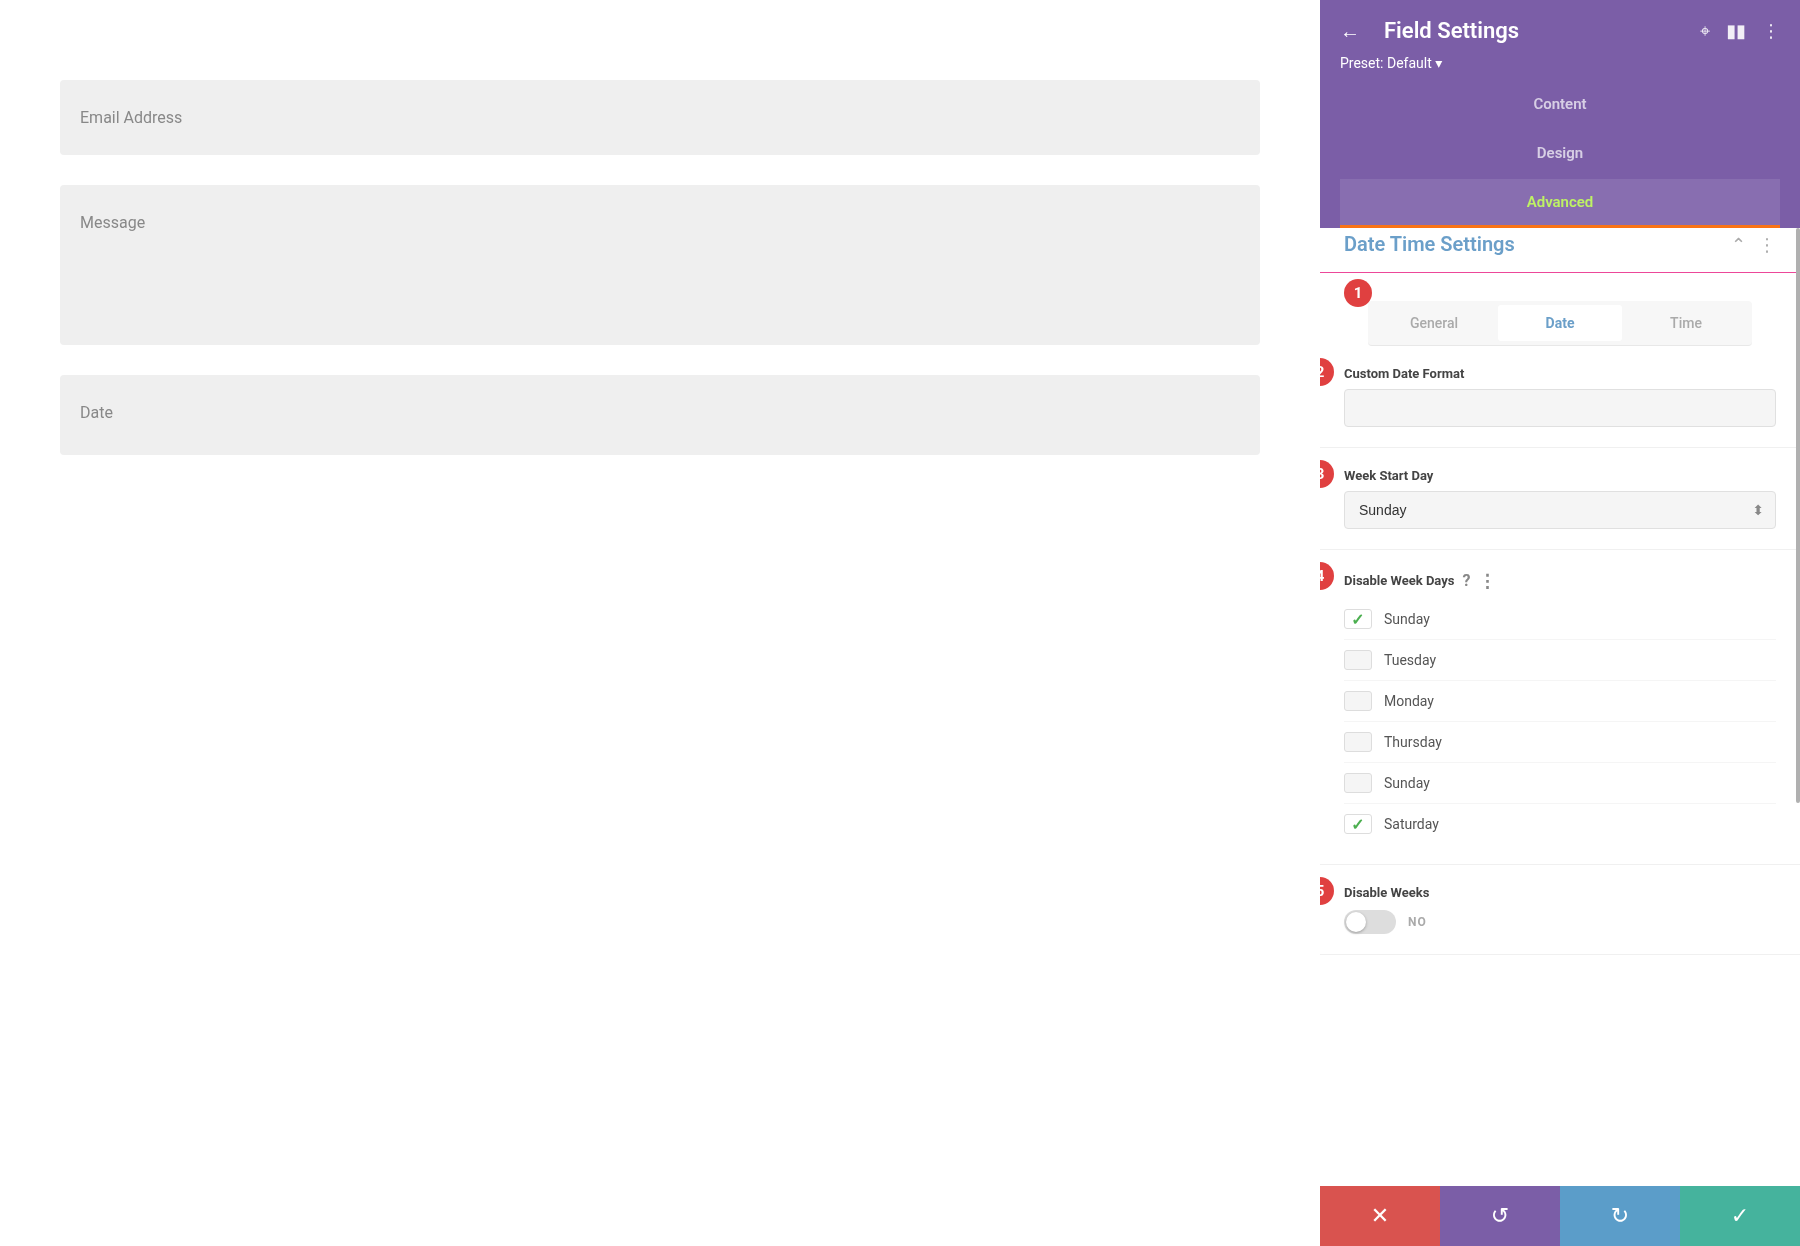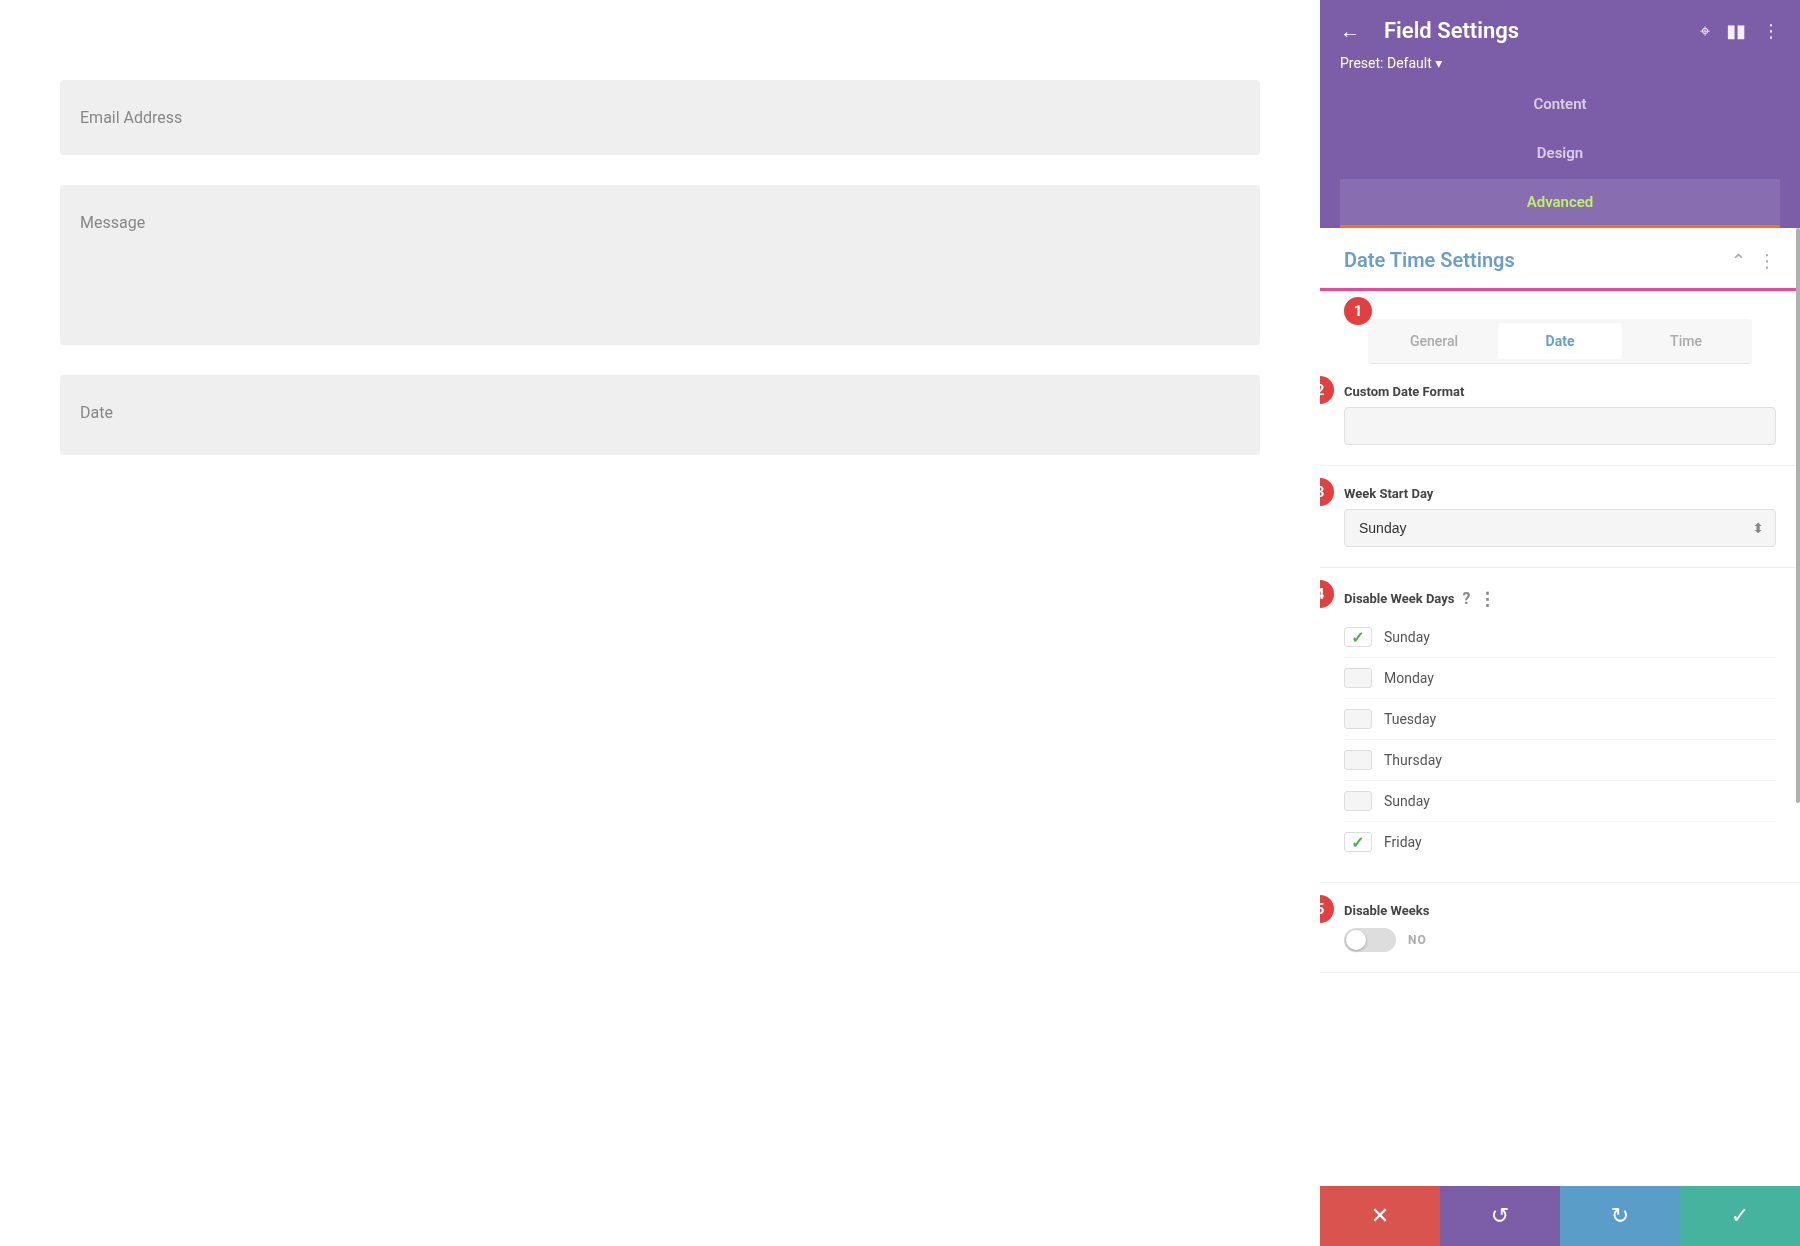--- a/index.html
+++ b/index.html
@@ -140,22 +140,22 @@
       flex: 1;
       overflow-y: auto;
       padding: 0;
       background: #fff;
     }
 
     .section-header {
       display: flex;
       align-items: center;
       justify-content: space-between;
-      padding: 20px 24px 16px 24px;
-      border-bottom: 3px solid #ec4899;
+      padding: 4px 24px 16px 24px;
+      border-bottom: 1px solid #ec4899;
     }
 
     .section-title {
       color: #6b9fc9;
       font-size: 20px;
       font-weight: 600;
     }
 
     .section-header-icons {
       display: flex;
@@ -519,44 +519,44 @@
 
         <div class="checkbox-item">
           <div class="checkbox-box checked">
             <span class="checkmark">✓</span>
           </div>
           <span class="checkbox-label">Sunday</span>
         </div>
 
         <div class="checkbox-item">
           <div class="checkbox-box"></div>
-          <span class="checkbox-label">Monday</span>
+          <span class="checkbox-label">Tuesday</span>
         </div>
 
         <div class="checkbox-item">
           <div class="checkbox-box"></div>
-          <span class="checkbox-label">Tuesday</span>
+          <span class="checkbox-label">Monday</span>
         </div>
 
 
         <div class="checkbox-item">
           <div class="checkbox-box"></div>
           <span class="checkbox-label">Thursday</span>
         </div>
 
         <div class="checkbox-item">
           <div class="checkbox-box"></div>
           <span class="checkbox-label">Sunday</span>
         </div>
 
         <div class="checkbox-item">
           <div class="checkbox-box checked">
             <span class="checkmark">✓</span>
           </div>
-          <span class="checkbox-label">Friday</span>
+          <span class="checkbox-label">Saturday</span>
         </div>
       </div>
     </div>
 
     <div class="panel-section" style="position:relative;">
       <div class="num-badge" style="left: -14px; top: 12px;">5</div>
       <div class="field-label">Disable Weeks</div>
       <div class="toggle-row">
         <div class="toggle">
           <div class="toggle-knob"></div>

